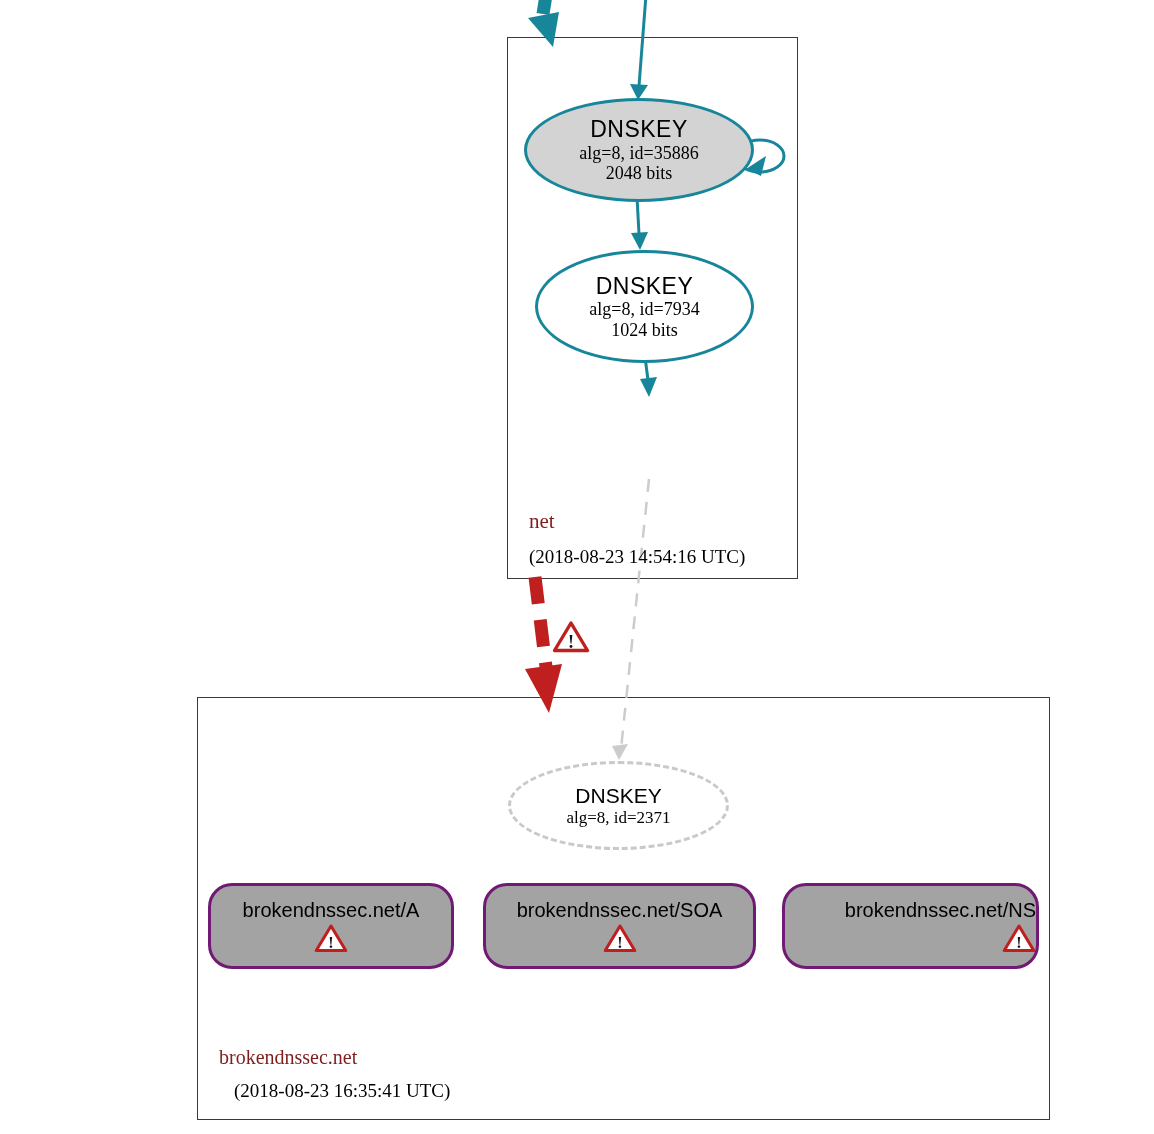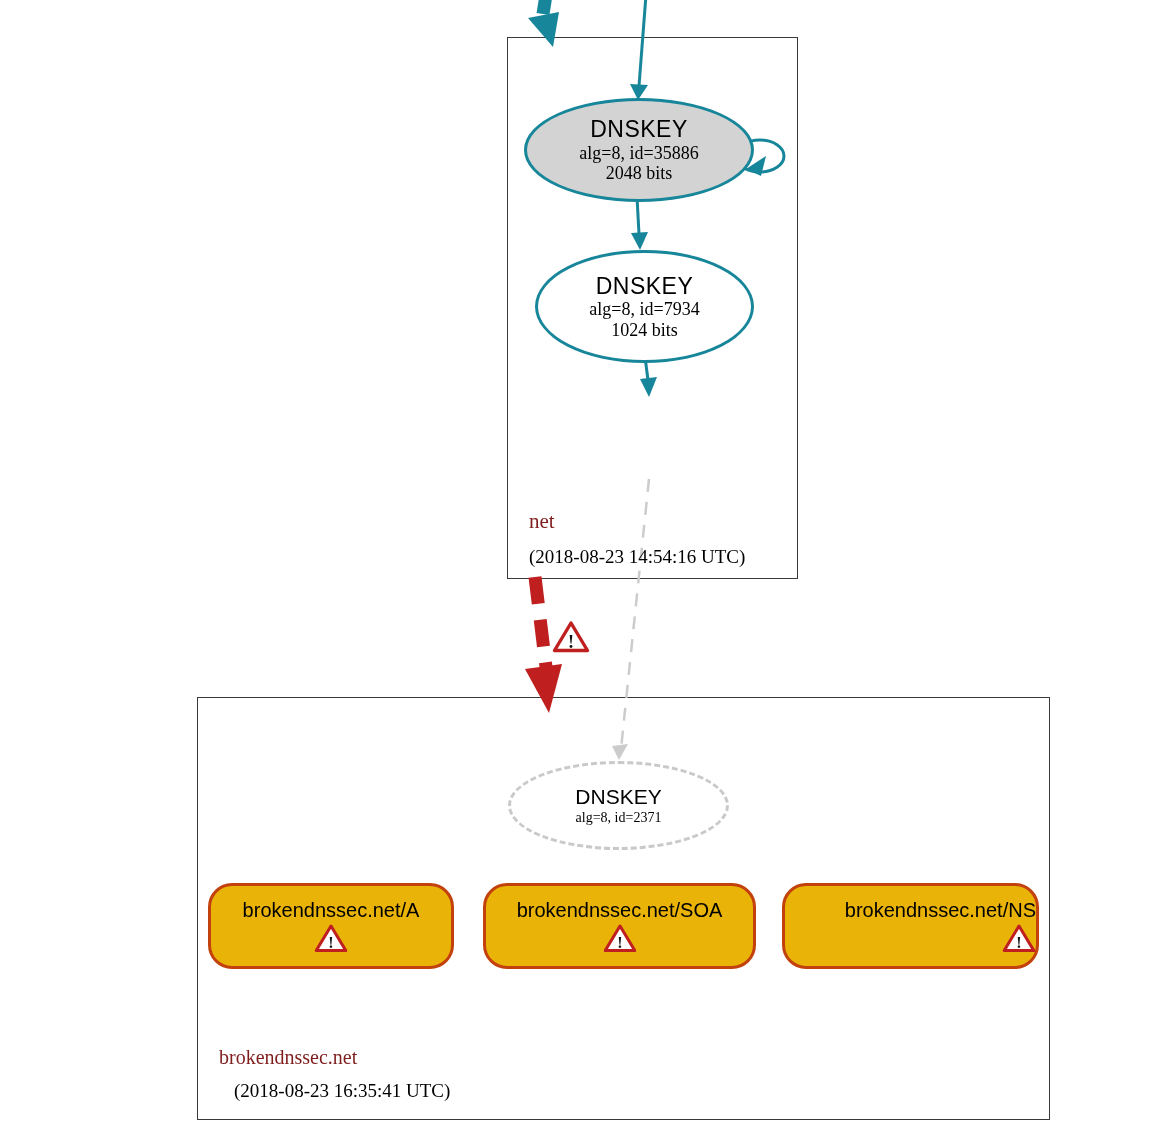--- a/index.html
+++ b/index.html
@@ -33,25 +33,25 @@
   .node-dashed { border:3px dashed #c9c9c9; background:#ffffff; }
   .node-title { font-size:23px; letter-spacing:0.5px; }
   .node-title-sm { font-size:21px; }
   .node-detail {
     font-family:"Liberation Serif","DejaVu Serif",serif;
     font-size:18px;
     text-align:center;
   }
   .node-detail-sm {
     font-family:"Liberation Serif","DejaVu Serif",serif;
-    font-size:14px;
+    font-size:17px;
   }
   .rrset {
-    position:absolute; z-index:4; border:3px solid #c2410c; border-radius:24px;
-    background:#eab308;
+    position:absolute; z-index:4; border:3px solid #701a75; border-radius:24px;
+    background:#a3a3a3;
     display:flex; flex-direction:column; align-items:center; justify-content:center;
     gap:1px;
   }
   .rrset-label { font-size:20px; color:#000; white-space:nowrap; }
   .warn { display:block; }
   .warn-float { position:absolute; z-index:5; }
 </style>
 </head>
 <body>
 

